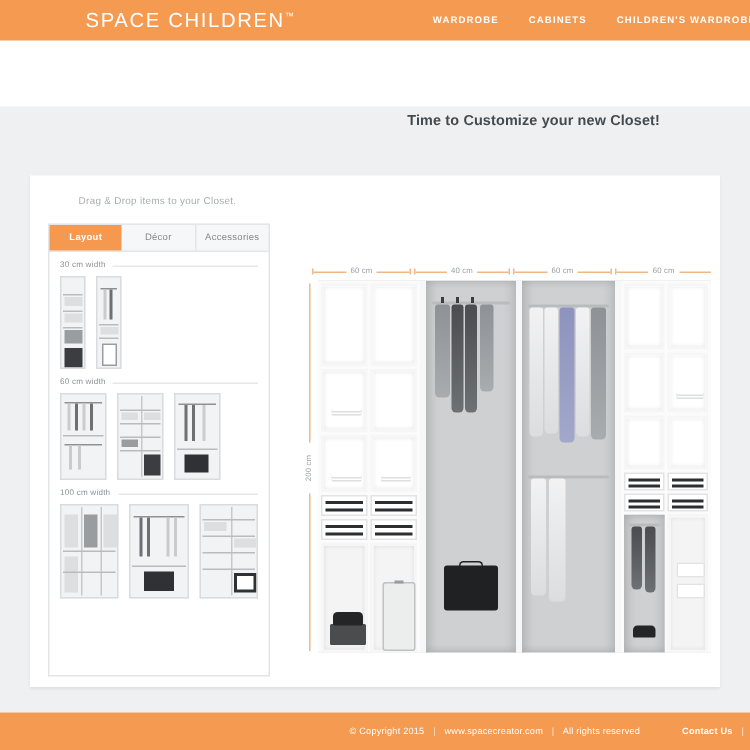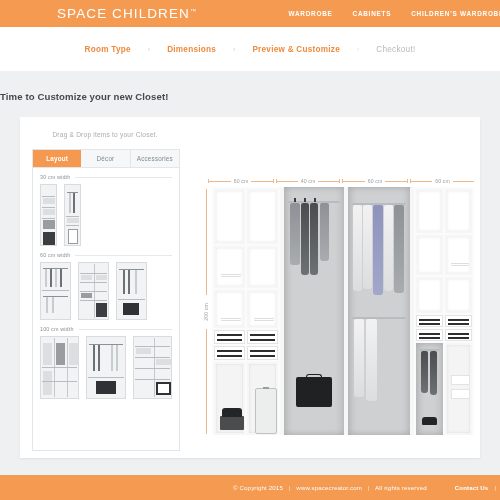--- a/index.html
+++ b/index.html
@@ -39,21 +39,21 @@
   }
   .crumb.inactive{color:#b8b8b8;font-weight:400;}
   .sep{color:#e3c6ad;font-size:7px;margin:0 17px;}
   .crumb.inactive + .sep, .sep.pale{color:#dedede;}
 
   
   .content{
     position:absolute;left:0;top:71px;width:500px;height:404px;background:#eef0f2;
   }
   .headline{
-    position:absolute;left:0;top:20px;width:440px;text-align:left;
+    position:absolute;left:0;top:4px;width:440px;text-align:right;
     font-size:9.6px;color:#444a4e;font-weight:700;letter-spacing:0.1px;
   }
 
   .card{
     position:absolute;left:20px;top:46px;width:460px;height:341px;
     background:#ffffff;box-shadow:0 1px 2px rgba(0,0,0,0.07);
   }
 
   
   .leftpanel{position:absolute;left:5px;top:0px;width:160px;height:341px;}
@@ -192,31 +192,20 @@
     <div class="logo">
       <span>SPACE CHILDREN</span><span class="tm">™</span>
     </div>
     <div class="nav">
       <a href="#">WARDROBE</a>
       <a href="#">CABINETS</a>
       <a href="#">CHILDREN'S WARDROBE</a>
     </div>
   </div>
 
-  <div class="crumbbar">
-    <div class="crumbs">
-      <span class="crumb">Room Type</span>
-      <span class="sep">›</span>
-      <span class="crumb">Dimensions</span>
-      <span class="sep">›</span>
-      <span class="crumb">Preview &amp; Customize</span>
-      <span class="sep pale">›</span>
-      <span class="crumb inactive">Checkout!</span>
-    </div>
-  </div>
 
   <div class="content">
 
     <div class="headline">Time to Customize your new Closet!</div>
 
     <div class="card">
 
       <div class="leftpanel">
 
         <div class="dragnote">Drag &amp; Drop items to your Closet.</div>

